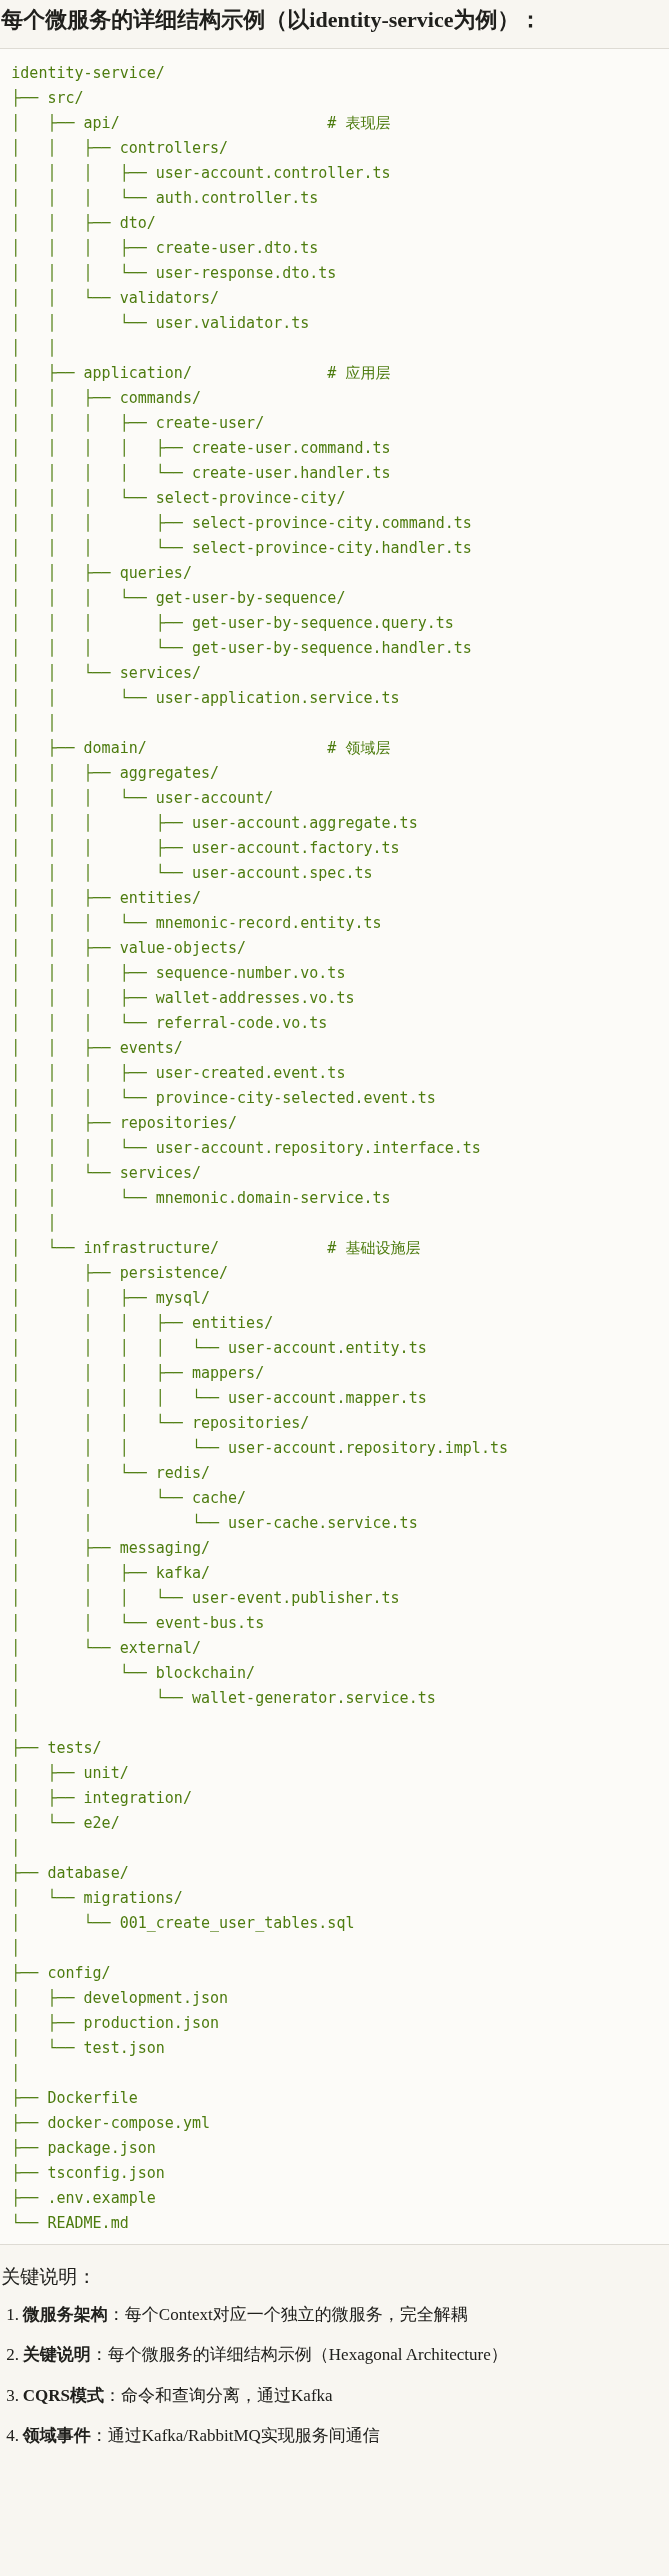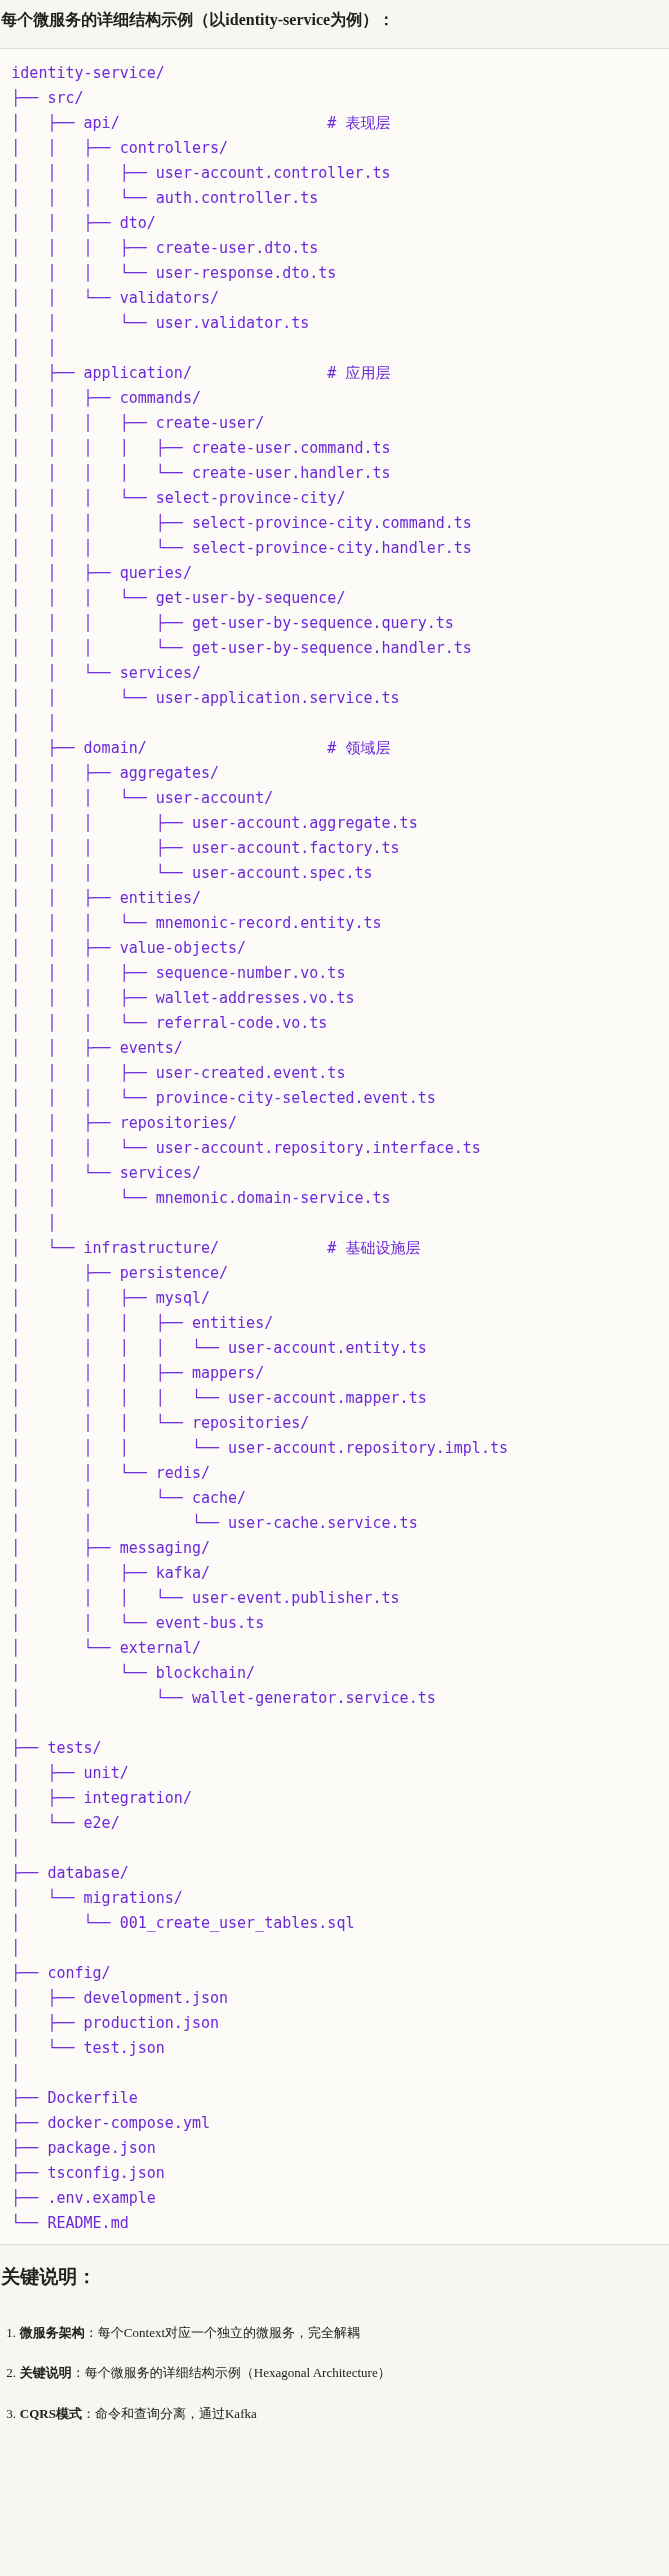--- a/index.html
+++ b/index.html
@@ -10,50 +10,50 @@
     font-family: "Liberation Serif", "DejaVu Serif", serif;
   }
   .page {
     width: 669px;
     min-height: 2576px;
     box-sizing: border-box;
     padding: 2.5px 0 19px 0;
     background: #f8f6f1;
   }
   .doc-title {
-    font-size: 16px;
+    font-size: 22px;
     line-height: 33px;
     font-weight: bold;
     margin: 0 0 12px 1.3px;
     letter-spacing: 0;
   }
   .code-block {
     margin: 0;
     border-top: 0.6px solid #dedbd4;
     border-bottom: 0.6px solid #dedbd4;
     background: #fcfbf8;
     padding: 12.5px 5px 7.5px 11.3px;
     font-family: "DejaVu Sans Mono", "Liberation Mono", monospace;
     font-size: 15px;
     line-height: 25px;
-    color: #6d28d9;
+    color: #4d7c0f;
     white-space: pre;
     overflow: hidden;
   }
   .notes-heading {
     font-size: 19px;
     line-height: 25px;
-    font-weight: bold;
+    font-weight: normal;
     margin: 19px 0 0 1.3px;
   }
   .notes-list {
     list-style: none;
-    margin: 33px 0 0 0;
+    margin: 15px 0 0 0;
     padding: 0 0 0 6.3px;
-    font-size: 13px;
+    font-size: 17px;
     line-height: 22.5px;
   }
   .notes-list li {
     margin: 0 0 18px 0;
   }
   .note-number {
     font-weight: normal;
     margin-right: 3.8px;
   }
   .note-label {
@@ -159,17 +159,18 @@
 ├── tsconfig.json
 ├── .env.example
 └── README.md</pre>
 
   <div class="notes-heading">关键说明：</div>
 
   <ol class="notes-list">
     <li><span class="note-number">1.</span><span class="note-label">微服务架构</span><span class="note-text">：每个Context对应一个独立的微服务，完全解耦</span></li>
     <li><span class="note-number">2.</span><span class="note-label">关键说明</span><span class="note-text">：每个微服务的详细结构示例（Hexagonal Architecture）</span></li>
     <li><span class="note-number">3.</span><span class="note-label">CQRS模式</span><span class="note-text">：命令和查询分离，通过Kafka</span></li>
+    <li><span class="note-number">4.</span><span class="note-label">领域事件</span><span class="note-text">：通过Kafka/RabbitMQ实现服务间通信</span></li>
   </ol>
 
 
 </div>
 
 
 </body></html>

